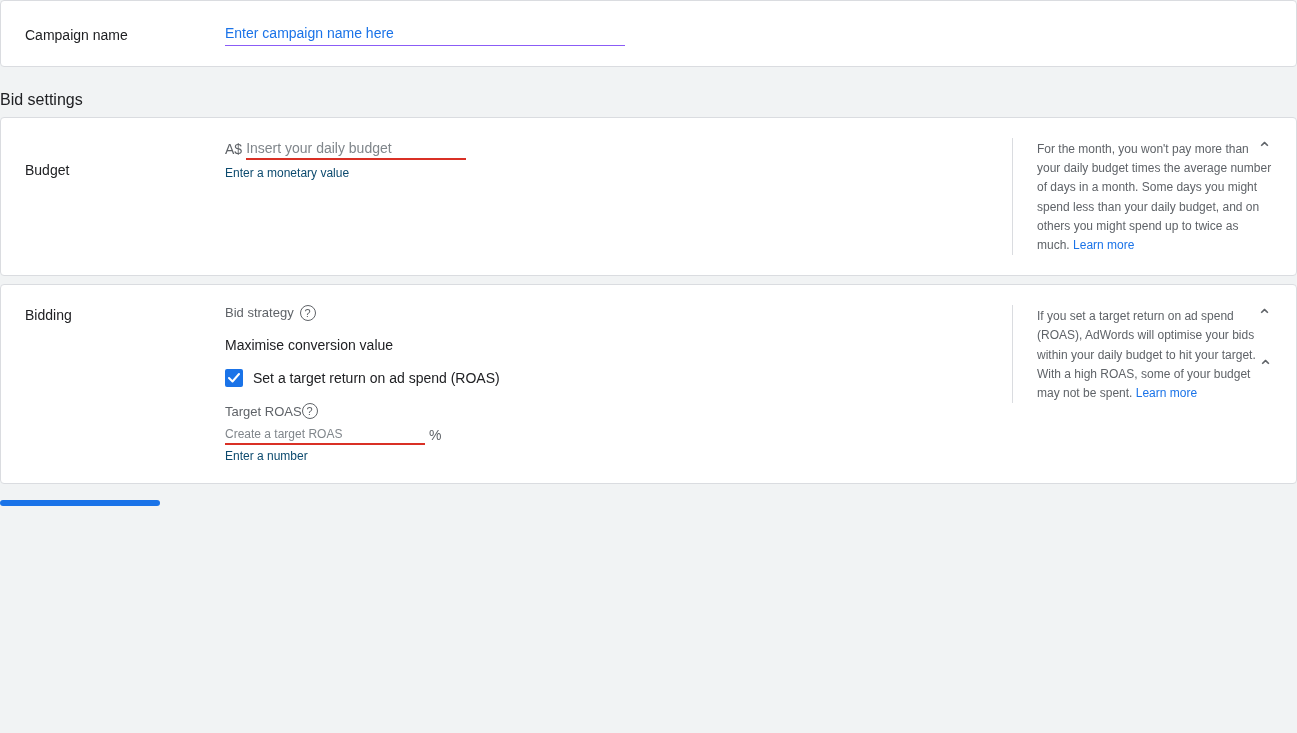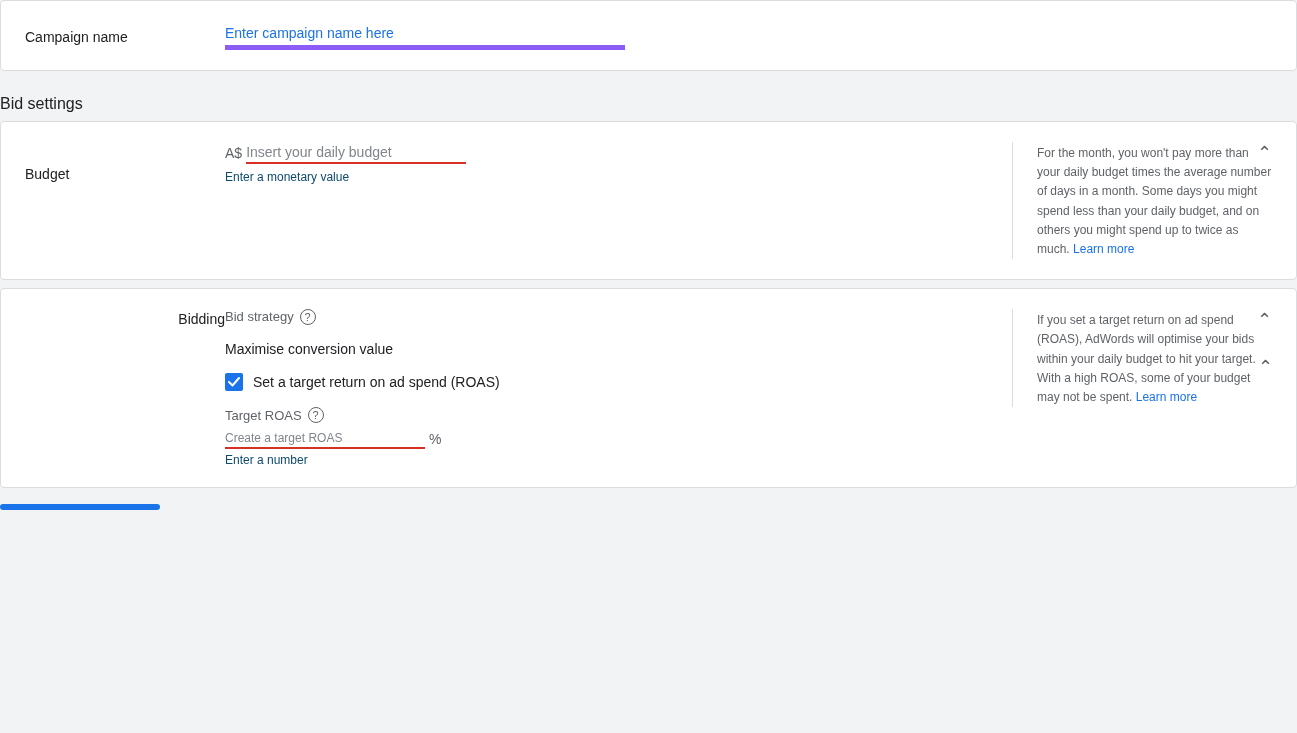--- a/index.html
+++ b/index.html
@@ -12,21 +12,21 @@
 
     .page-container {
       width: 1297px;
       min-height: 733px;
       background: #f1f3f4;
       padding: 0;
     }
 
     .campaign-input {
       border: none;
-      border-bottom: 5px solid #8b5cf6;
+      border-bottom: 1px solid #8b5cf6;
       outline: none;
       font-size: 14px;
       color: #0369a1;
       width: 400px;
       padding: 4px 0;
       background: transparent;
     }
 
     .campaign-input::placeholder {
       color: #1a73e8;
@@ -195,21 +195,20 @@
       font-size: 14px;
       color: #202124;
     }
 
     .target-roas-label {
       font-size: 13px;
       color: #5f6368;
       margin-bottom: 6px;
       display: flex;
       align-items: center;
-      gap: 6px;
     }
 
     .roas-input-row {
       display: flex;
       align-items: center;
       gap: 4px;
     }
 
     .roas-input {
       border: none;
@@ -272,21 +271,21 @@
           <span>For the month, you won't pay more than your daily budget times the average number of days in a month. Some days you might spend less than your daily budget, and on others you might spend up to twice as much.</span>
           <a class="hint-link">Learn more</a>
         </p>
       </div>
       <div class="collapse-icon" style="top:20px; transform:none;">⌃</div>
     </div>
   </div>
 
   <div class="settings-card">
     <div class="settings-card-inner" style="align-items:flex-start; position:relative;">
-      <div class="settings-section-label" style="padding-top:2px;text-align:right;">Bidding</div>
+      <div class="settings-section-label" style="padding-top:2px;">Bidding</div>
       <div class="settings-content">
         <div class="bid-strategy-label">
           <span>Bid strategy</span>
           <span class="question-icon">?</span>
         </div>
         <div class="bid-strategy-value">Maximise conversion value</div>
 
         <div class="checkbox-row">
           <div class="checkbox-custom">
             <svg width="12" height="12" viewBox="0 0 12 12">

